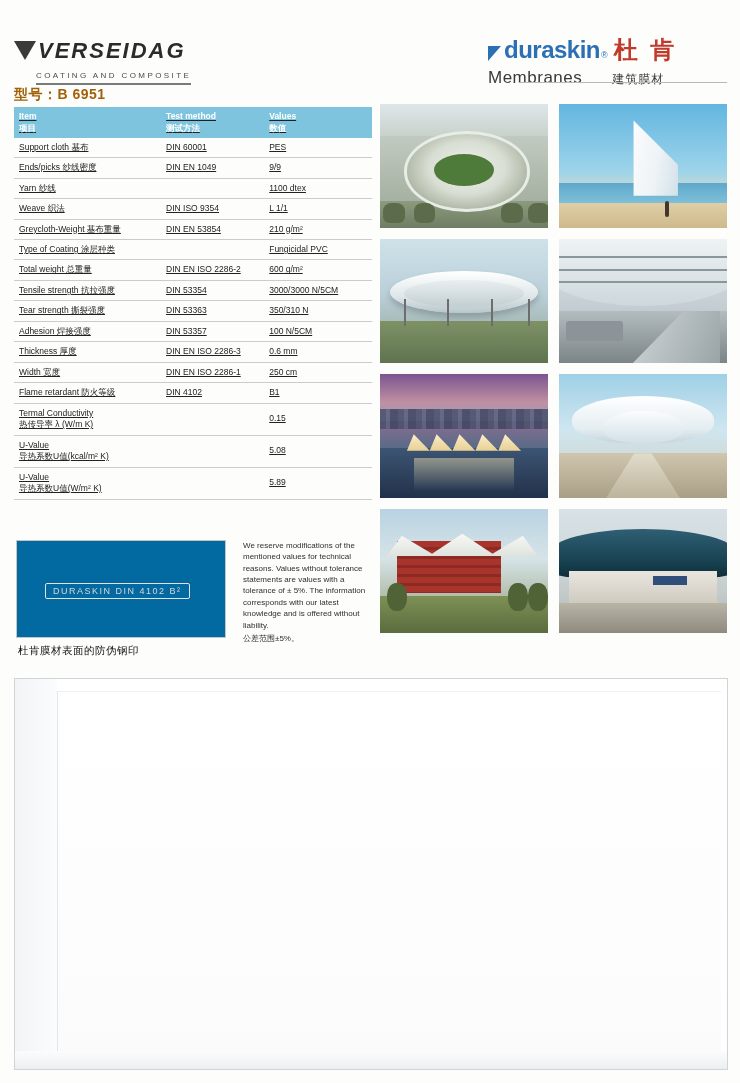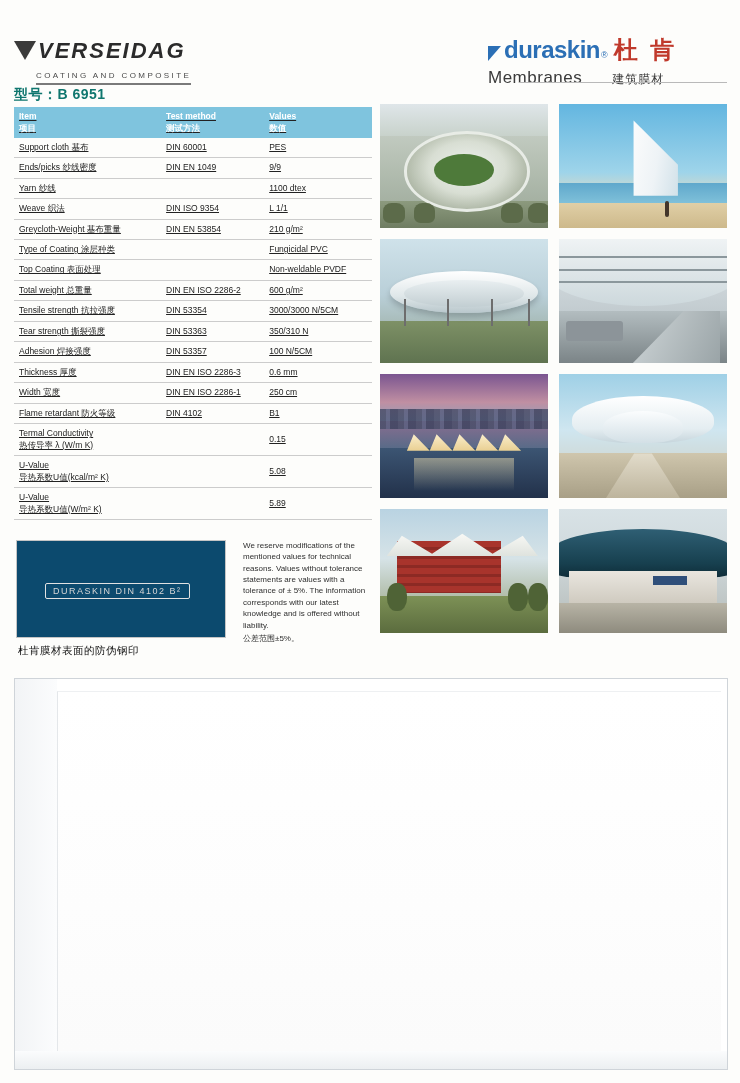--- a/index.html
+++ b/index.html
@@ -141,21 +141,21 @@
     border-top: 1px solid #b9b9b9;
   }
 
   
   .model-line {
     position: absolute;
     left: 14px;
     top: 86px;
     font-size: 14px;
     font-weight: bold;
-    color: #0f766e;
+    color: #a16207;
     letter-spacing: 0.5px;
   }
 
   
   .spec-table {
     position: absolute;
     left: 14px;
     top: 107px;
     width: 358px;
     border-collapse: collapse;
@@ -188,21 +188,21 @@
   .two-line td { padding-top: 4px; padding-bottom: 4px; }
 
   
   .stamp-box {
     position: absolute;
     left: 16px;
     top: 540px;
     width: 208px;
     height: 96px;
     border: 1px solid #c5c5c5;
-    background: #0c4a6e;
+    background: #0369a1;
   }
   .stamp-text {
     position: absolute;
     left: 28px;
     top: 42px;
     font-size: 9px;
     letter-spacing: 1.5px;
     color: #d6d6d6;
     border: 1px solid #e2e2e2;
     padding: 2px 7px;
@@ -416,25 +416,20 @@
         <td>Greycloth-Weight 基布重量</td>
         <td>DIN EN 53854</td>
         <td>210 g/m²</td>
       </tr>
       <tr>
         <td>Type of Coating 涂层种类</td>
         <td></td>
         <td>Fungicidal PVC</td>
       </tr>
       <tr>
-        <td>Top Coating 表面处理</td>
-        <td></td>
-        <td>Non-weldable PVDF</td>
-      </tr>
-      <tr>
         <td>Total weight 总重量</td>
         <td>DIN EN ISO 2286-2</td>
         <td>600 g/m²</td>
       </tr>
       <tr>
         <td>Tensile strength 抗拉强度</td>
         <td>DIN 53354</td>
         <td>3000/3000 N/5CM</td>
       </tr>
       <tr>

